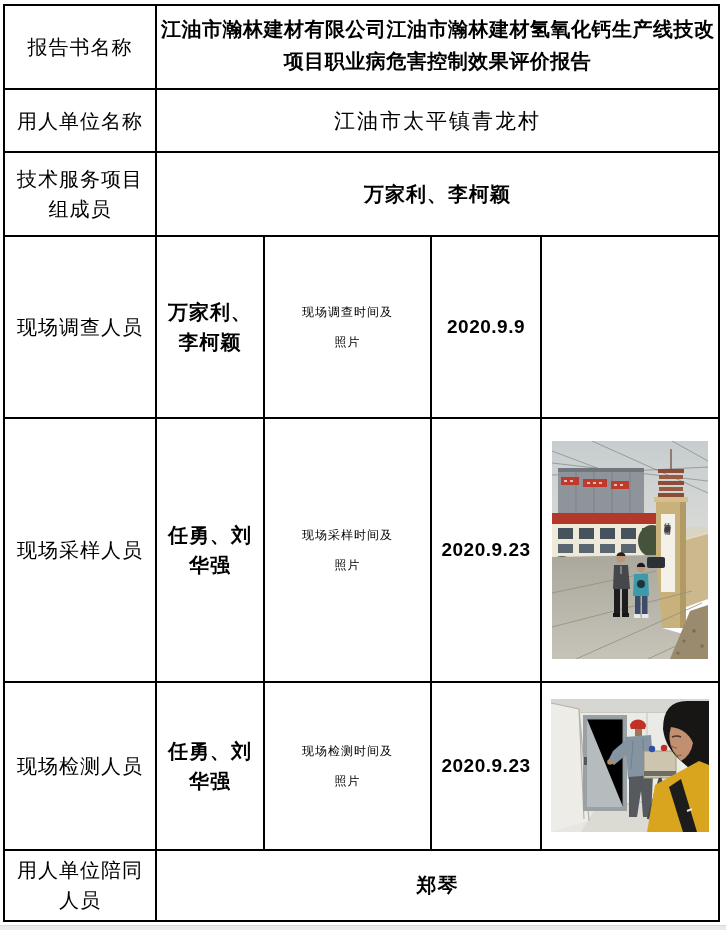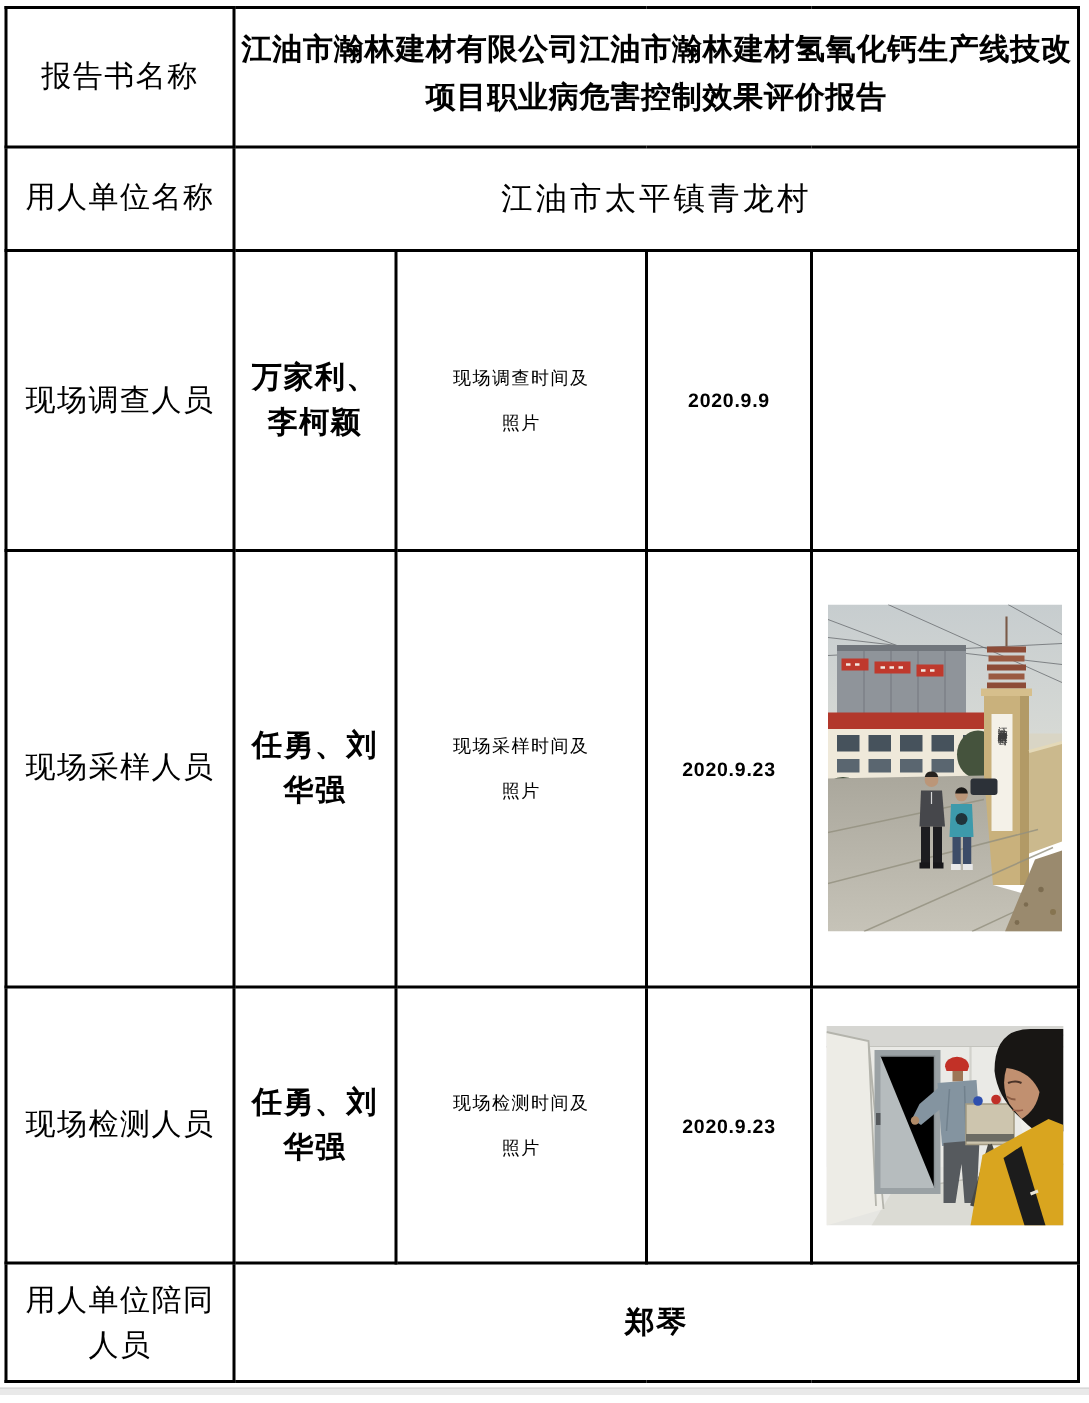--- a/index.html
+++ b/index.html
@@ -73,21 +73,21 @@
     white-space: nowrap;
   }
   .time-label {
     font-family: "Liberation Serif", serif;
     font-size: 12px;
     letter-spacing: 1px;
     line-height: 30px;
   }
   .date-value {
     font-family: "Liberation Sans", sans-serif;
-    font-size: 13px;
+    font-size: 19px;
     font-weight: bold;
     letter-spacing: 0.5px;
   }
   .photo-cell { padding: 0; }
   .photo-frame { display: inline-block; vertical-align: middle; line-height: 0; }
   .bottom-rule {
     position: absolute;
     left: 0;
     top: 925px;
     width: 726px;
@@ -124,20 +124,29 @@
 
     <tr class="r3">
       <td class="label">
         <div>用人单位名称</div>
       </td>
       <td class="serif-value" colspan="4">
         <div>江油市太平镇青龙村</div>
       </td>
     </tr>
 
+    <tr class="r4">
+      <td class="label">
+        <div>技术服务项目</div>
+        <div>组成员</div>
+      </td>
+      <td class="bold-value" colspan="4">
+        <div>万家利、李柯颖</div>
+      </td>
+    </tr>
 
     <tr class="r5">
       <td class="label">
         <div>现场调查人员</div>
       </td>
       <td class="bold-value">
         <div>万家利、</div>
         <div>李柯颖</div>
       </td>
       <td class="time-label">

